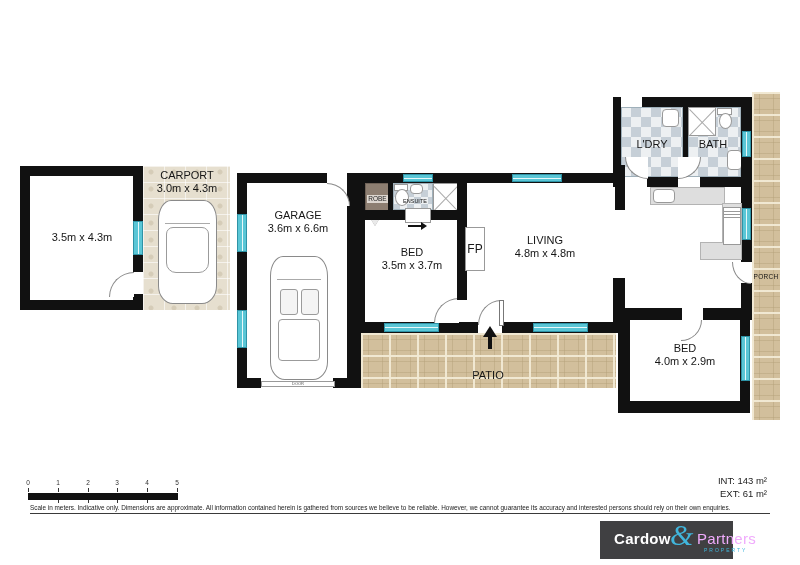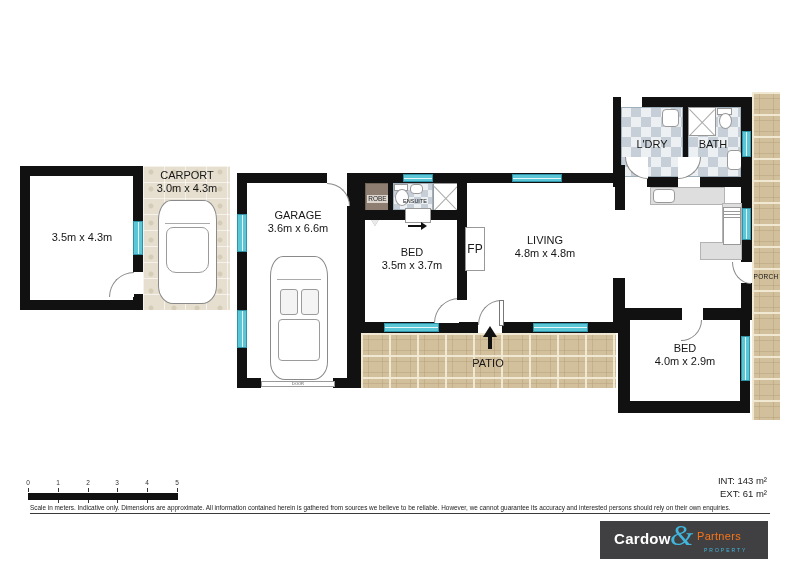--- a/index.html
+++ b/index.html
@@ -64,21 +64,21 @@
   .ticklbl{position:absolute;font-size:6.5px;color:#333;transform:translateX(-50%);}
   .tick{position:absolute;width:1px;background:#333;}
   #scalebar{position:absolute;background:#111;}
   #disc{position:absolute;font-size:6.4px;color:#222;white-space:nowrap;}
   #rule{position:absolute;background:#3a3a3a;height:1px;}
   #areas{position:absolute;text-align:right;font-size:9.5px;line-height:12.5px;color:#222;}
   #addr{position:absolute;font-size:17px;color:#4d4d4d;}
   #logo{position:absolute;background:#404042;}
   #logo .c1{position:absolute;left:14px;top:9px;font-size:15px;font-weight:bold;color:#fff;letter-spacing:.3px;}
   #logo .amp{position:absolute;left:70px;top:-3px;font-family:"Liberation Serif",serif;font-style:italic;font-size:30px;color:#41b6dc;}
-  #logo .c2{position:absolute;left:97px;top:9px;font-size:11px;color:#f97316;letter-spacing:.3px;}
+  #logo .c2{position:absolute;left:97px;top:9px;font-size:15px;color:#f0abfc;letter-spacing:.3px;}
   #logo .tag{position:absolute;left:104px;top:26px;font-size:5px;letter-spacing:2px;color:#41b6dc;}
   .gd{position:absolute;background:#fff;border:1px solid #999;text-align:center;font-size:4px;line-height:3px;color:#555;overflow:hidden;}
   .gap{position:absolute;background:#fff;}
 </style>
 </head>
 <body>
 
 <div id="page">
 
   <div class="stone-lt" style="left:143px;top:166px;width:87px;height:144px;"></div>
@@ -168,21 +168,21 @@
   <i class="leaf" style="left:499px;top:300px;width:3px;height:24px;"></i>
   <div class="fx" style="left:465px;top:227px;width:18px;height:42px;display:flex;align-items:center;justify-content:center;">
     <span class="sm">FP</span>
   </div>
   <div class="lbl" style="left:545px;top:234px;">
     <div>LIVING</div>
       <div class="l2">4.8m x 4.8m</div>
   </div>
 
   <i class="w" style="left:355px;top:333px;width:6px;height:55px;"></i>
-  <div class="lbl" style="left:488px;top:357px;">
+  <div class="lbl" style="left:488px;top:369px;">
       <div>PATIO</div>
     </div>
   <i class="arrow-up-head" style="left:483px;top:326px;"></i>
   <i class="arrow-up-stem" style="left:488px;top:337px;width:4px;height:12px;"></i>
 
   <i class="w" style="left:613px;top:97px;width:139px;height:10px;"></i>
   <i class="gap" style="left:621px;top:97px;width:21px;height:10px;"></i>
   <i class="arc br" style="left:621px;top:107px;width:21px;height:21px;"></i>
   <i class="w" style="left:613px;top:97px;width:8px;height:90px;"></i>
   <div class="checker" style="left:621px;top:107px;width:62px;height:70px;"></div>
@@ -255,20 +255,20 @@
       <i class="tick" style="left:88px;top:500px;height:3px;"></i>
     <i class="tick" style="left:117px;top:500px;height:3px;"></i>
       <i class="tick" style="left:147px;top:500px;height:3px;"></i>
   </div>
   <div id="areas" style="right:33px;top:475px;">
     <div>INT: 143 m²</div>
     <div>EXT: 61 m²</div>
   </div>
   <div id="disc" style="left:30px;top:504px;">Scale in meters. Indicative only. Dimensions are approximate. All information contained herein is gathered from sources we believe to be reliable. However, we cannot guarantee its accuracy and interested persons should rely on their own enquiries.</div>
   <div id="rule" style="left:30px;top:513px;width:740px;"></div>
-  <div id="logo" style="left:600px;top:521px;width:168px;height:38px;">
+  <div id="logo" style="left:600px;top:521px;width:133px;height:38px;">
     <span class="c1">Cardow</span>
     <span class="amp">&amp;</span>
     <span class="c2">Partners</span>
     <span class="tag">PROPERTY</span>
   </div>
 
 </div>
 
 </body></html>

